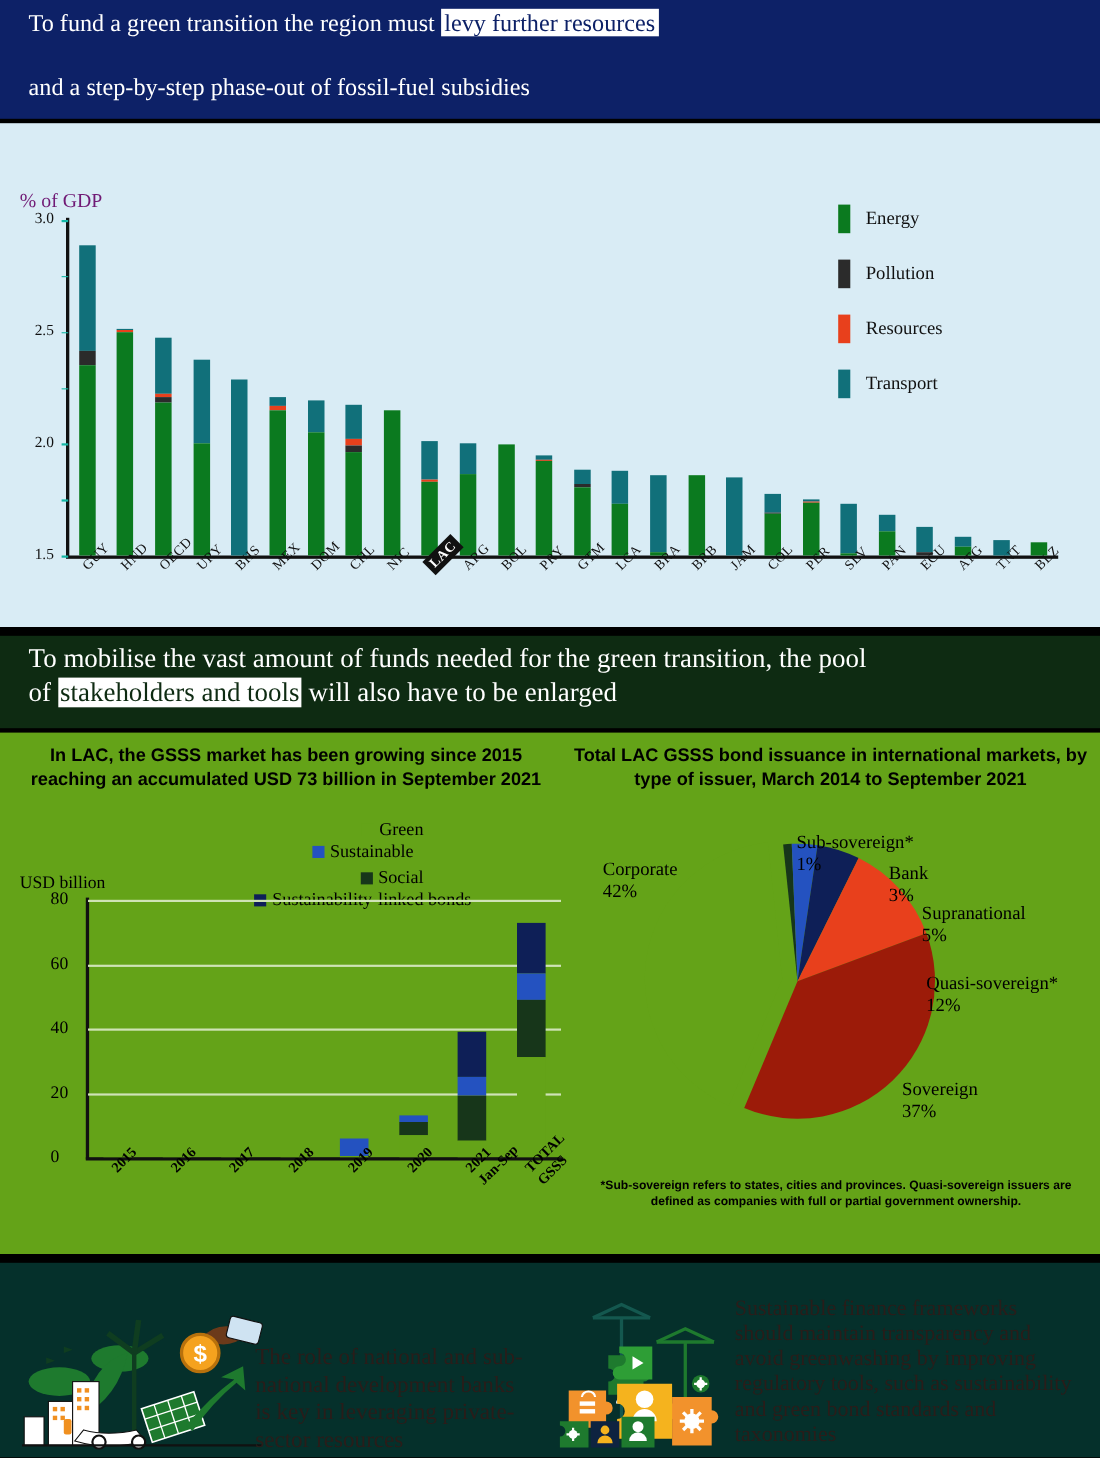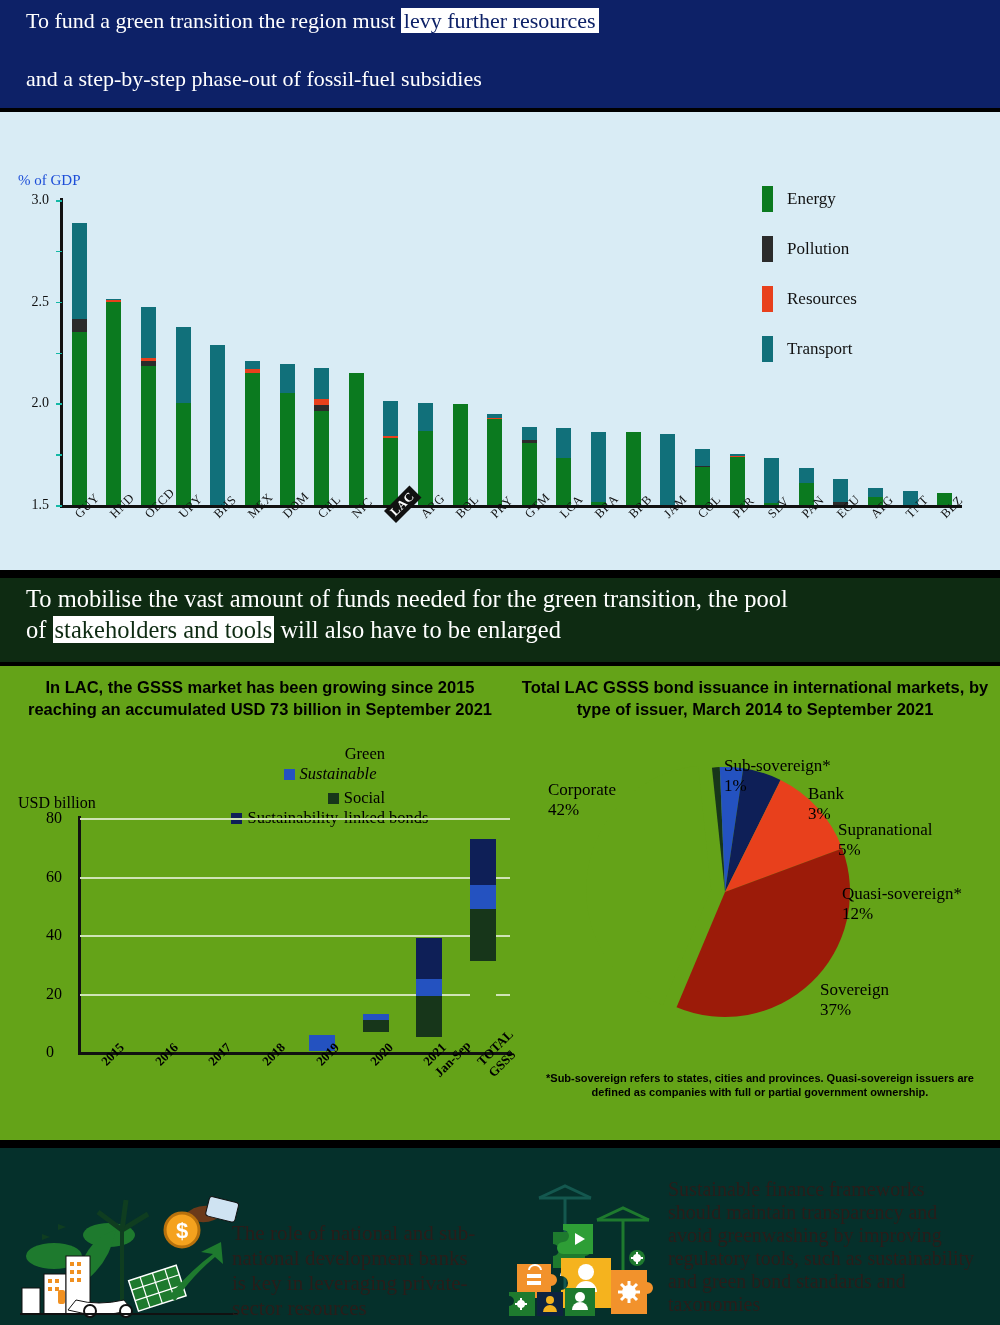--- a/index.html
+++ b/index.html
@@ -11,21 +11,21 @@
        background:#0d2167;}
   #banner-top .btxt{position:absolute;left:26px;top:6px;width:950px;
        color:#fff;font-size:22px;line-height:29px;font-family:"Liberation Serif",serif;}
   .hl{background:#ffffff;color:#0d2167;padding:0 3px;}
 
   
   #panel-chart1{position:absolute;left:0;top:112px;width:1000px;height:458px;
        background:#d9ecf5;}
   #c1-title{position:absolute;left:26px;top:16px;font-size:17.5px;font-weight:bold;
        font-family:"Liberation Sans",sans-serif;color:#000;letter-spacing:-0.2px;}
-  #c1-ylab{position:absolute;left:18px;top:60px;font-size:15px;color:#1d4ed8;}
+  #c1-ylab{position:absolute;left:18px;top:60px;font-size:18px;color:#701a75;}
 
   
   #c1-plot{position:absolute;left:62px;top:88px;width:900px;height:305px;}
   #c1-axisY{position:absolute;left:60px;top:86px;width:2.5px;height:309px;background:#111;}
   #c1-axisX{position:absolute;left:60px;top:393px;width:902px;height:2.5px;background:#111;}
   .c1-tick{position:absolute;right:100%;margin-right:7px;font-size:14px;color:#111;
        transform:translateY(-50%);white-space:nowrap;}
   .c1-tickmark{position:absolute;left:-6px;width:6px;height:1.5px;background:#14b8a6;}
   .c1-bar{position:absolute;bottom:0;width:15px;display:flex;flex-direction:column-reverse;}
   .seg{width:100%;}
@@ -299,21 +299,21 @@
 
 <div id="panel-green">
 
   <div id="c2-title">In LAC, the GSSS market has been growing since 2015 reaching an accumulated USD 73 billion in September 2021</div>
   <div id="c2-legend">
       <div class="l2-row">
         <div class="l2-item" style="width: 110px; justify-content: flex-end;">
           <div class="l2-sw" style="background: rgb(100, 163, 24);"></div>
           <span>Green</span>
         </div>
-        <div class="l2-item" style="width: auto; justify-content: center; font-style: italic;">
+        <div class="l2-item" style="width: auto; justify-content: center;">
           <div class="l2-sw" style="background: rgb(36, 82, 192);"></div>
           <span>Sustainable</span>
         </div>
       </div>
       <div class="l2-row">
         <div class="l2-item" style="width: 110px; justify-content: flex-end;">
           <div class="l2-sw" style="background: rgb(23, 54, 26);"></div>
           <span>Social</span>
         </div>
         <div class="l2-item" style="width: auto; justify-content: flex-start;">

